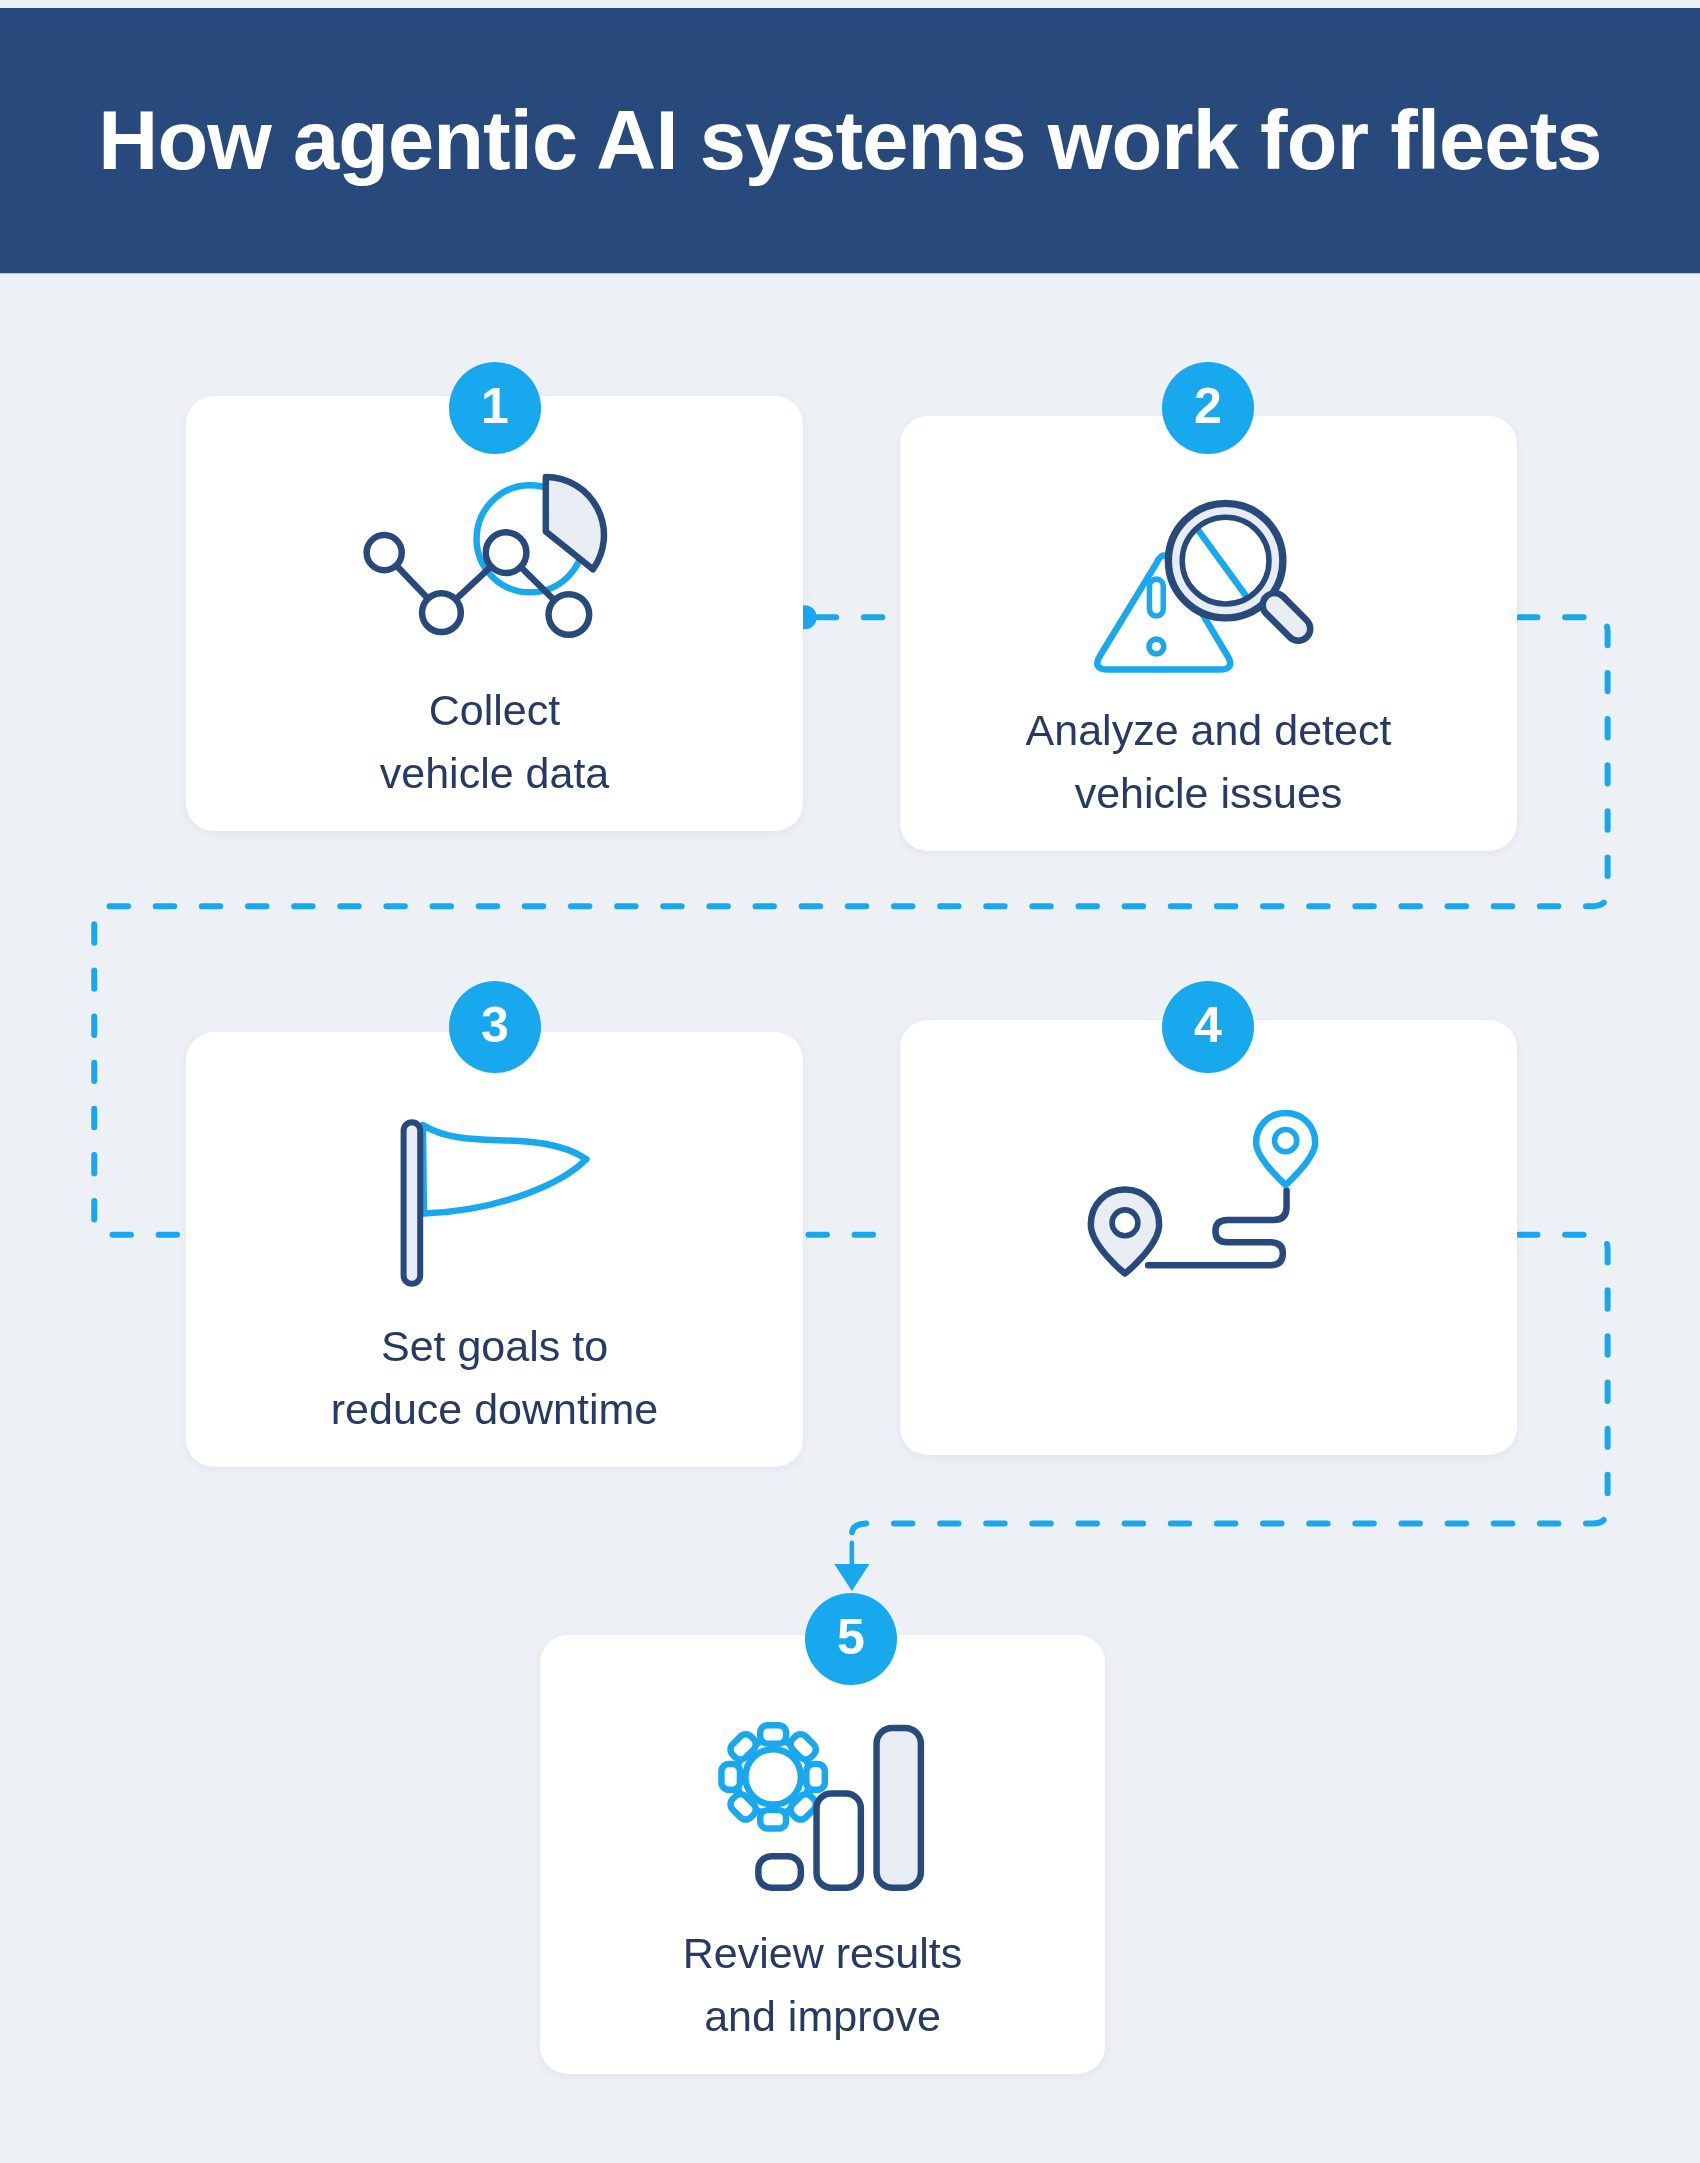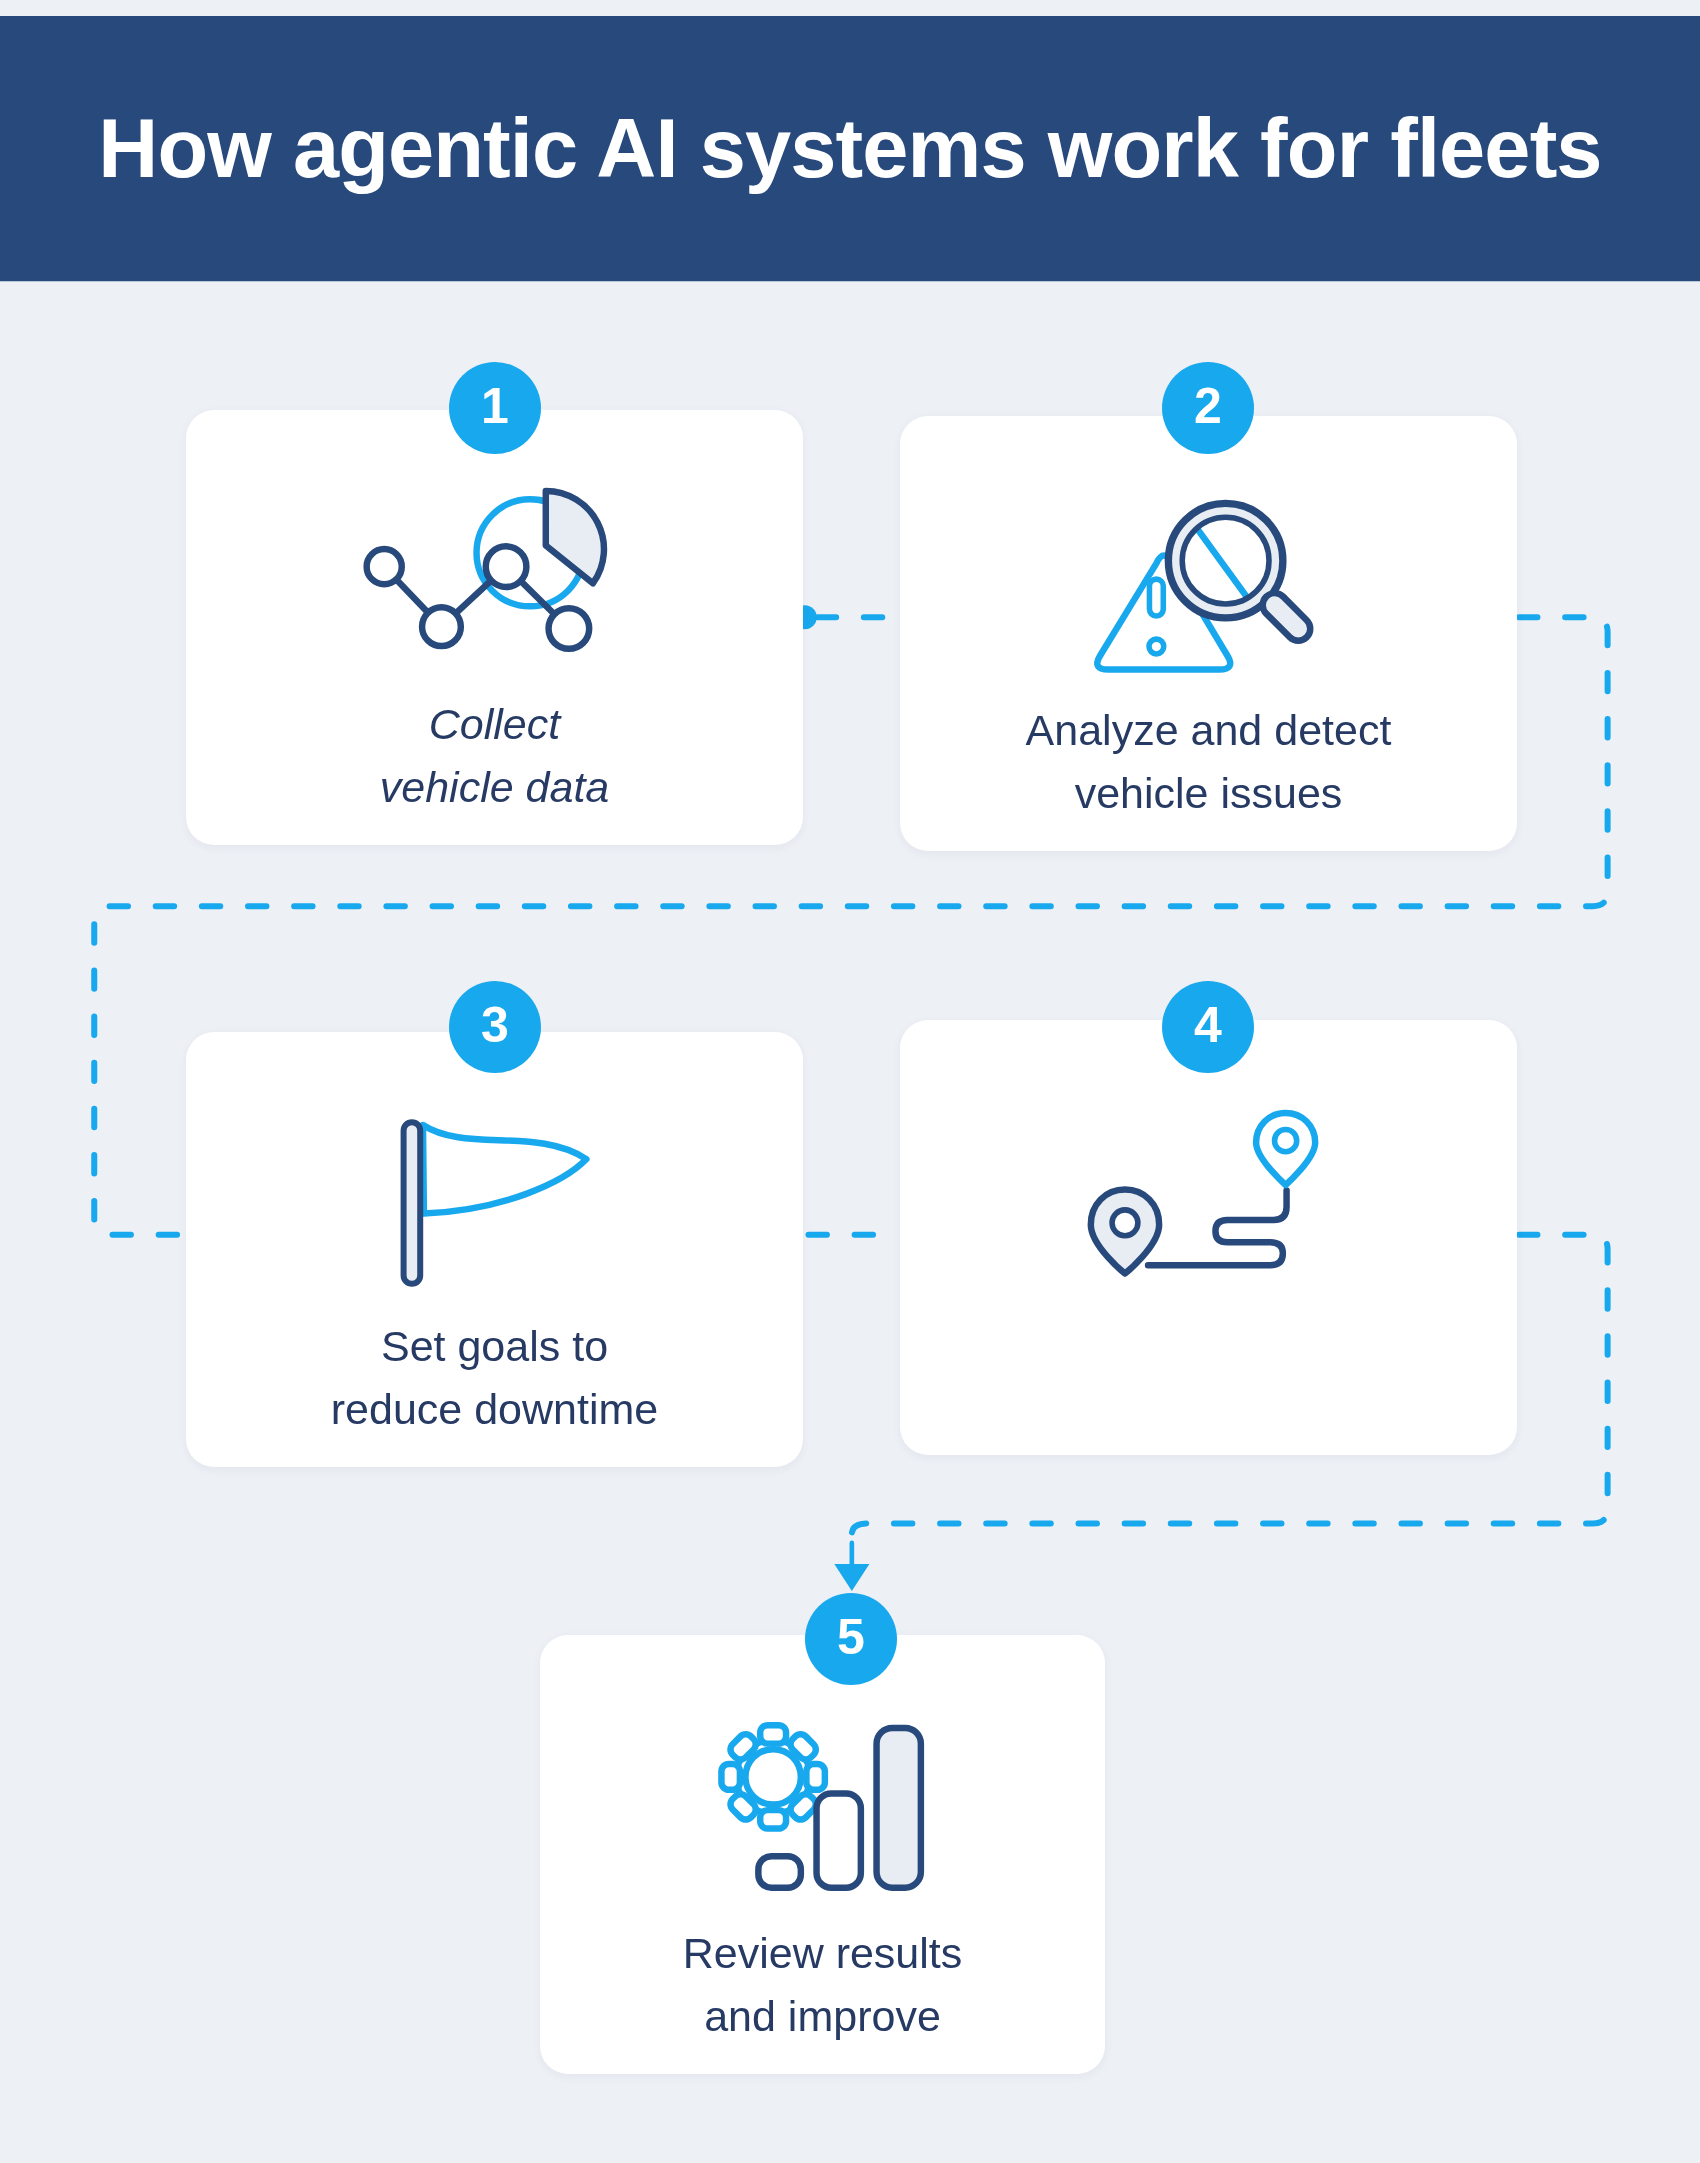--- a/index.html
+++ b/index.html
@@ -9,32 +9,32 @@
     --accent:#18a8ee;
     --navy:#27497b;
     --text:#263a64;
     --light:#e8edf4;
   }
   *{margin:0;padding:0;box-sizing:border-box;}
   html,body{width:1700px;}
   body{font-family:"Liberation Sans","DejaVu Sans",sans-serif;}
   .page{position:relative;width:1700px;height:2163px;background:var(--page-bg);overflow:hidden;}
 
-  .header{position:absolute;left:0;top:16px;width:1700px;height:266px;background:var(--header-bg);
+  .header{position:absolute;left:0;top:8px;width:1700px;height:266px;background:var(--header-bg);
           display:flex;align-items:center;justify-content:center;border-bottom:1.8px solid #b9c6da;}
   .title{color:#ffffff;font-size:83px;font-weight:700;letter-spacing:-0.9px;white-space:nowrap;}
 
   .connectors{position:absolute;left:0;top:0;width:1700px;height:2163px;z-index:1;}
   .dash{stroke:var(--accent);stroke-width:6.5;fill:none;stroke-dasharray:20 30;stroke-linecap:round;}
   .stem{stroke:var(--accent);stroke-width:5;stroke-linecap:round;}
   .solid-accent{fill:var(--accent);}
 
   .card{position:absolute;width:617px;height:435px;background:var(--card-bg);border-radius:28px;
         box-shadow:0 2.8px 9.2px rgba(30,50,90,0.05);z-index:2;}
-  .card-1{left:186px;top:410px;font-style:italic;}
+  .card-1{left:186px;top:396px;}
   .card-2{left:900px;top:416px;}
   .card-3{left:186px;top:1032px;}
   .card-4{left:900px;top:1020px;}
   .card-5{left:540px;top:1635px;width:565px;height:439px;}
 
   .badge{position:absolute;width:92px;height:92px;border-radius:50%;background:var(--accent);
          display:flex;align-items:center;justify-content:center;z-index:3;}
   .badge span{color:#ffffff;font-size:50px;font-weight:700;transform:translateY(-1.8px);}
   .badge-1{left:449px;top:362px;}
   .badge-2{left:1162px;top:362px;}

